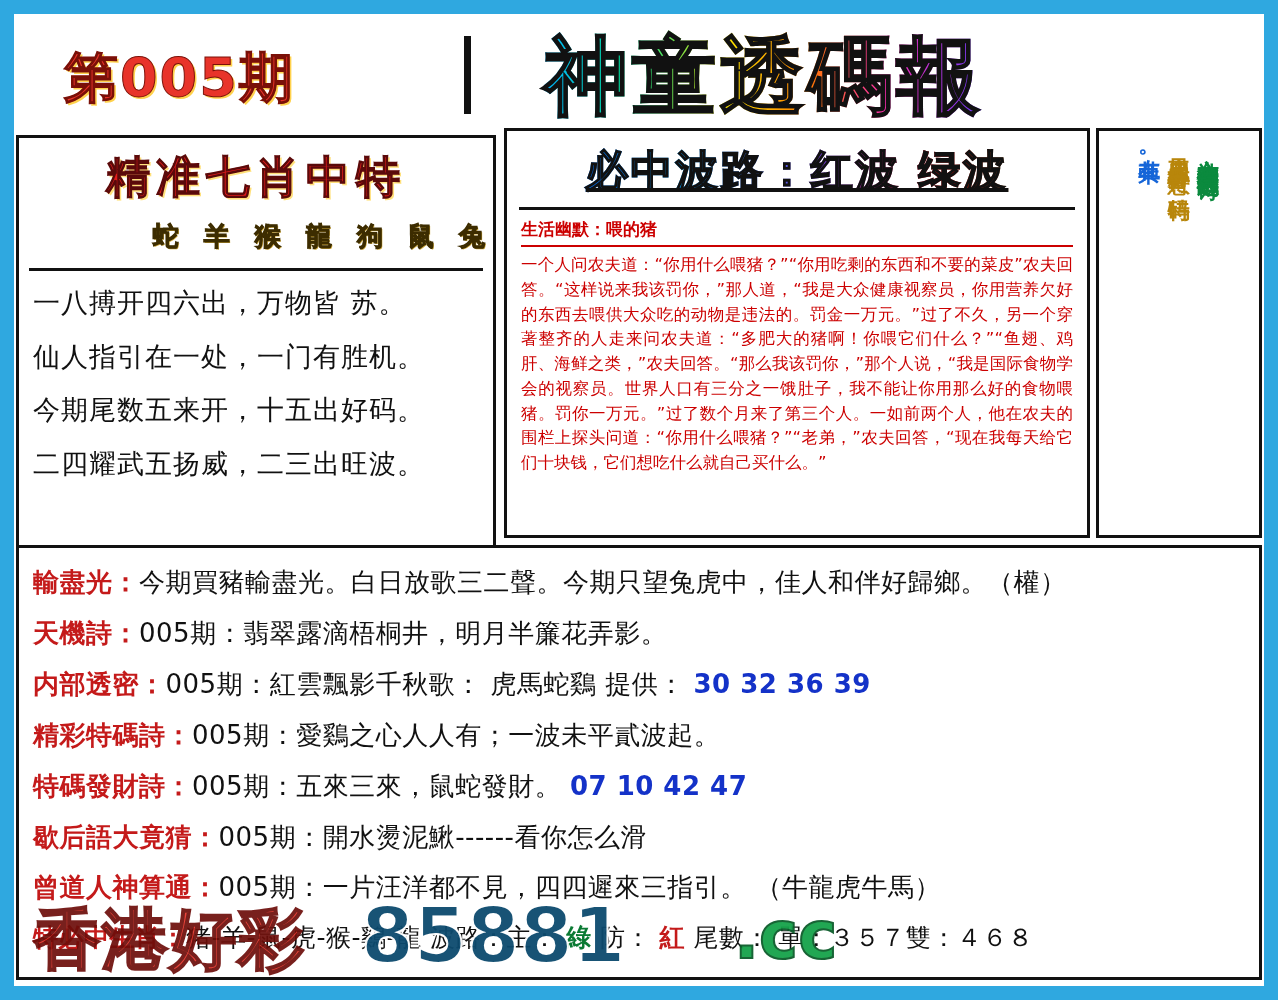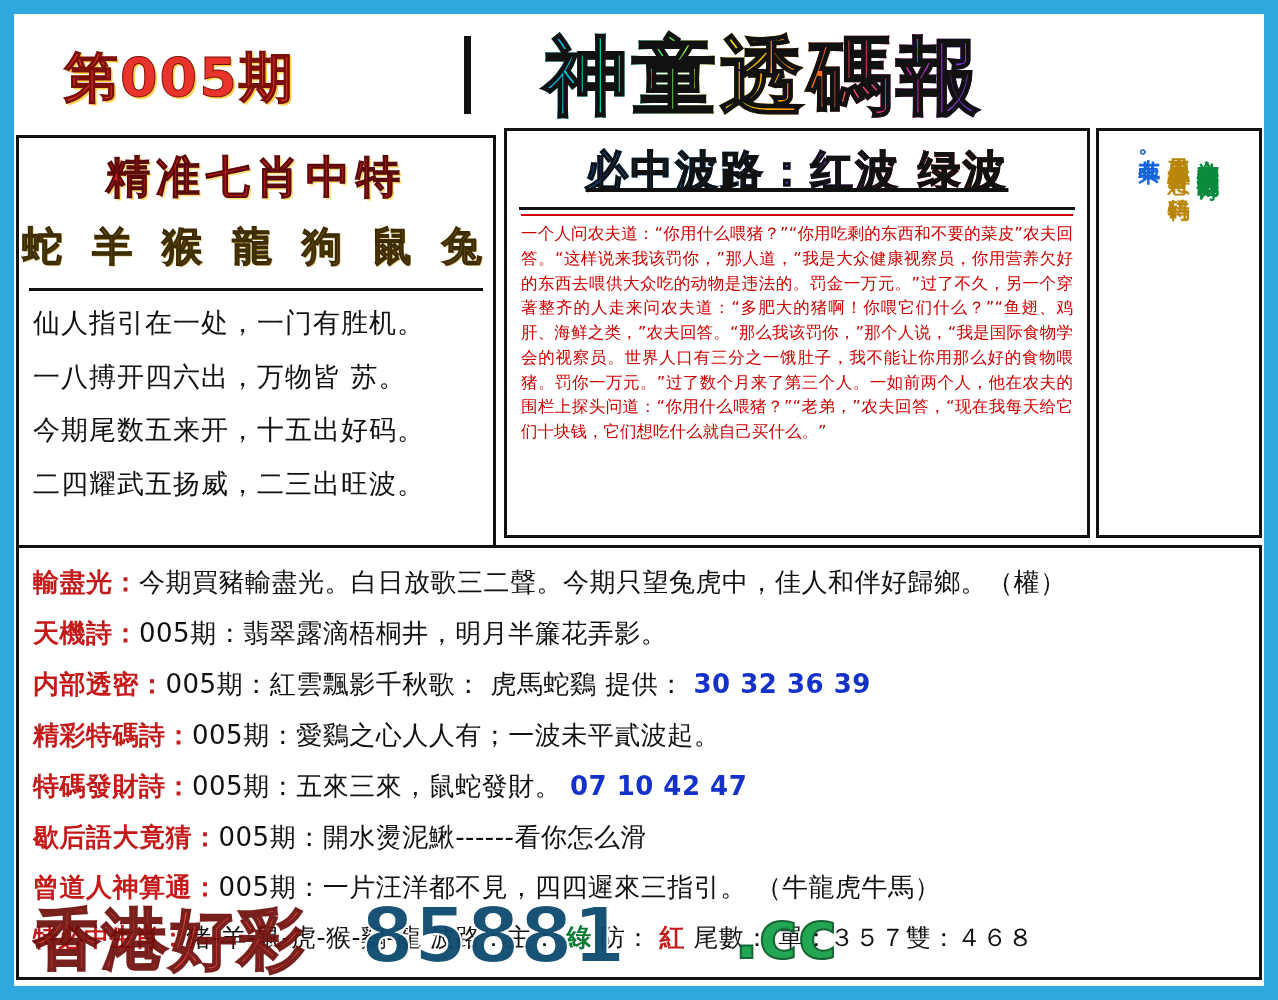--- a/index.html
+++ b/index.html
@@ -70,22 +70,22 @@
     text-align:center;
     font-size:44px;font-weight:bold;
     letter-spacing:6px;
     margin-top:10px;
     color:#e01b1b;
     -webkit-text-stroke:1px #5a0a0a;
     text-shadow:2px 2px 0 #ffe07a;
     font-family:"DejaVu Sans","Liberation Sans",sans-serif;
   }
   .zodiac-list{
-    text-align:center;
-    font-size:40px;font-weight:bold;
+    text-align:right;
+    font-size:26px;font-weight:bold;
     letter-spacing:8px;
     margin-top:12px;
     color:#7a5c12;
     -webkit-text-stroke:1px #3c2c00;
     text-shadow:1px 1px 0 #cfa93a;
   }
   .rule-line{
     height:3px;background:#111;margin:14px 10px 0 10px;
   }
   .verse{
@@ -177,29 +177,30 @@
     <div class="divider-bar"></div>
     <div class="title-main">神童透碼報</div>
   </div>
 
   <div class="panels">
 
     <div class="panel" id="panel-left">
       <div class="zodiac-title">精准七肖中特</div>
       <div class="zodiac-list">蛇 羊 猴 龍 狗 鼠 兔</div>
       <div class="rule-line"></div>
+      <div class="verse">一八搏开四六出，万物皆 苏。</div>
       <div class="verse">仙人指引在一处，一门有胜机。</div>
-      <div class="verse">一八搏开四六出，万物皆 苏。</div>
       <div class="verse">今期尾数五来开，十五出好码。</div>
       <div class="verse">二四耀武五扬威，二三出旺波。</div>
     </div>
 
     <div class="panel" id="panel-mid">
       <div class="wave-title">必中波路：红波 绿波</div>
       <div class="wave-rule"></div>
+      <div class="joke-title">生活幽默：喂的猪</div>
       <div class="joke-rule"></div>
       <div class="joke-body">一个人问农夫道：“你用什么喂猪？”“你用吃剩的东西和不要的菜皮”农夫回答。“这样说来我该罚你，”那人道，“我是大众健康视察员，你用营养欠好的东西去喂供大众吃的动物是违法的。罚金一万元。”过了不久，另一个穿著整齐的人走来问农夫道：“多肥大的猪啊！你喂它们什么？”“鱼翅、鸡肝、海鲜之类，”农夫回答。“那么我该罚你，”那个人说，“我是国际食物学会的视察员。世界人口有三分之一饿肚子，我不能让你用那么好的食物喂猪。罚你一万元。”过了数个月来了第三个人。一如前两个人，他在农夫的围栏上探头问道：“你用什么喂猪？”“老弟，”农夫回答，“现在我每天给它们十块钱，它们想吃什么就自己买什么。”</div>
     </div>
 
     <div class="panel" id="panel-right">
       <div class="vtext-wrap">
         <div class="vcol c3">六合神童特别奉献透码诗</div>
         <div class="vcol c2">只要用心解开诗意，特码</div>
         <div class="vcol c1">在其中。</div>
       </div>

